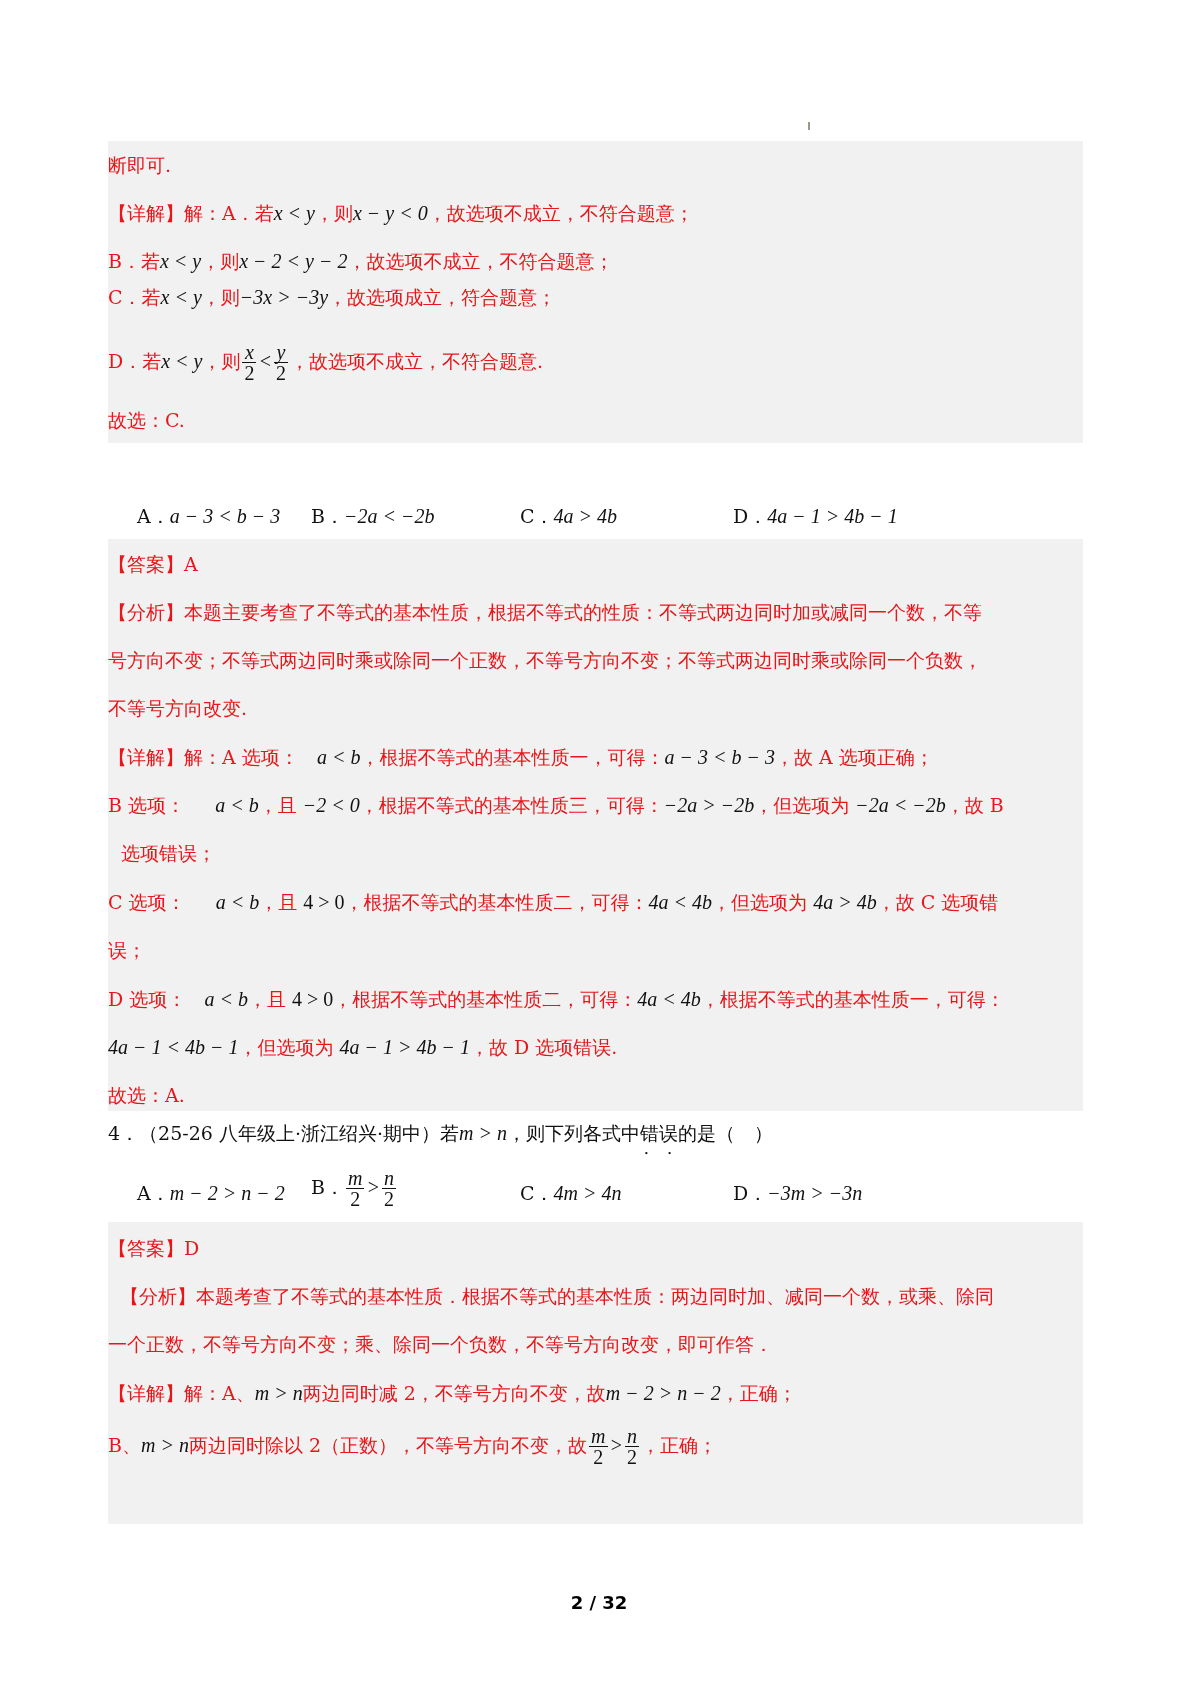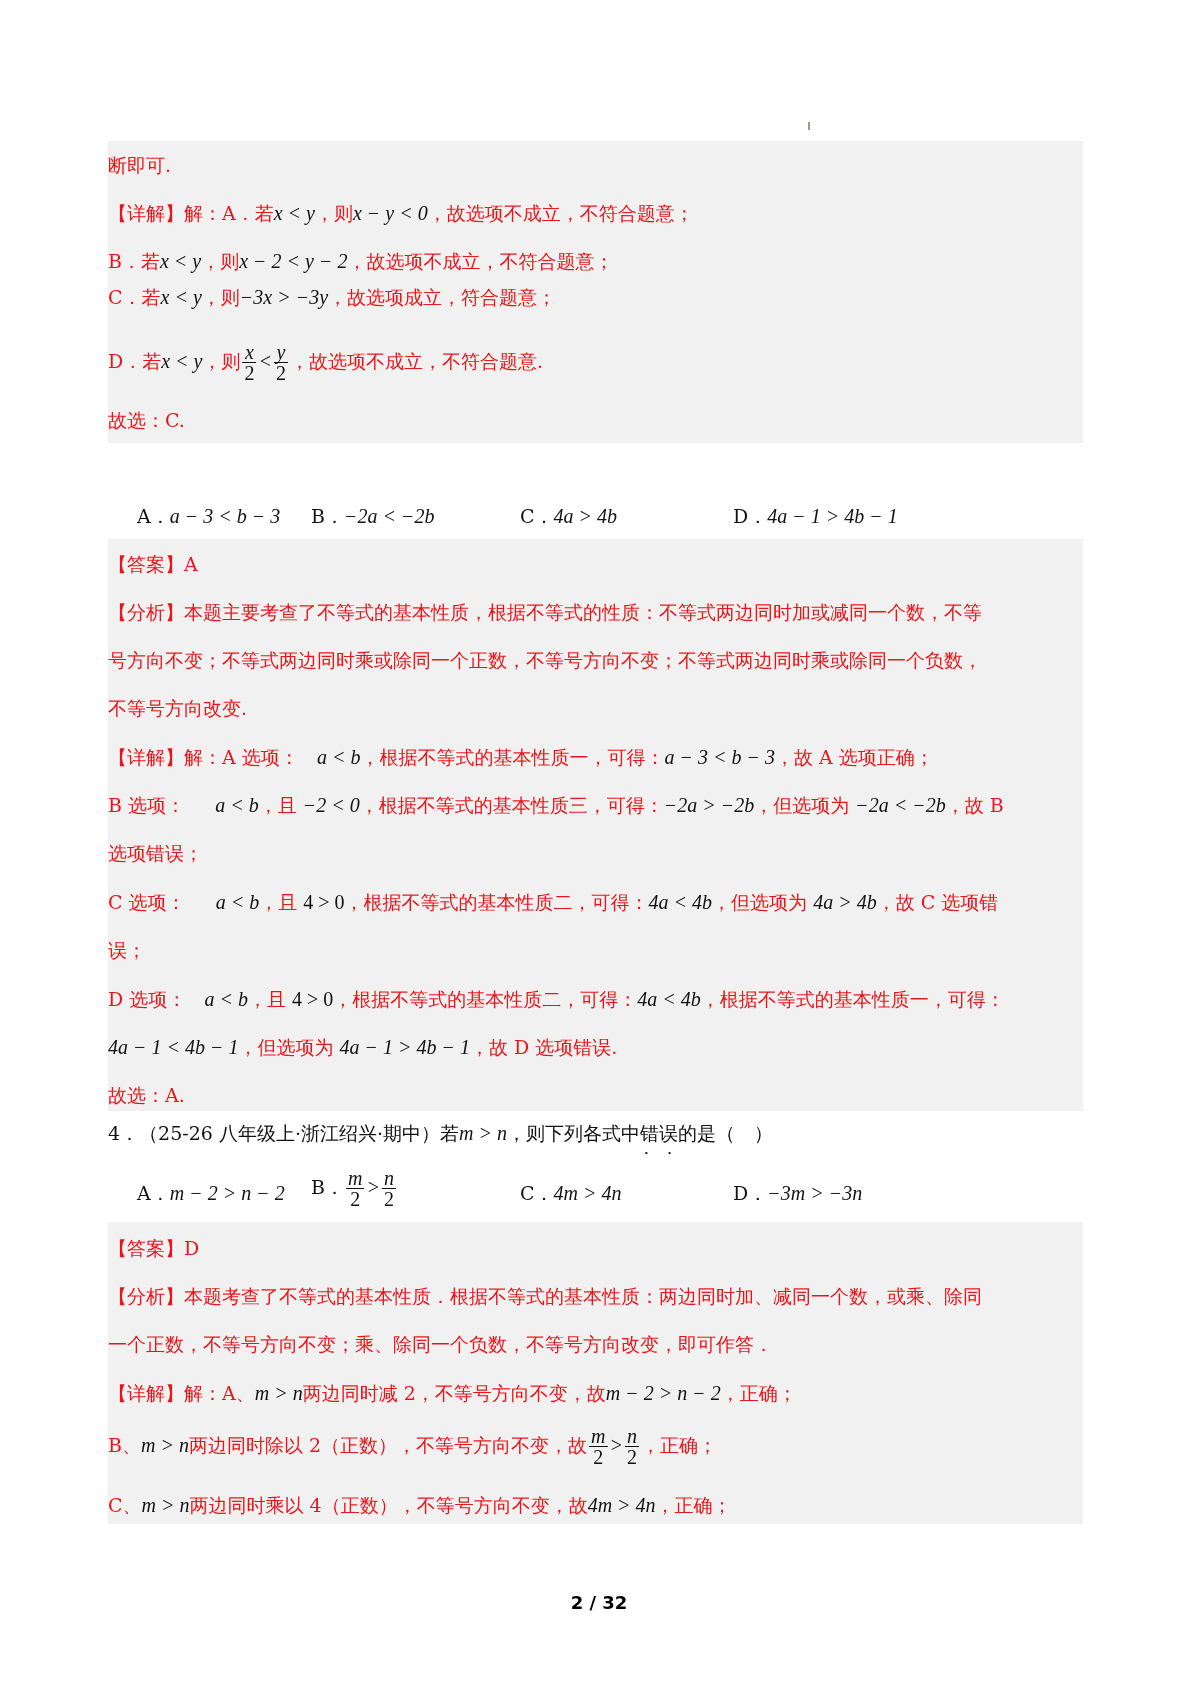--- a/index.html
+++ b/index.html
@@ -66,21 +66,21 @@
   </div>
   <div class="line red" style="top:696px;">
     <span>不等号方向改变.</span>
   </div>
   <div class="line red" style="top:745px;">
     <span>【详解】</span><span>解：A 选项：</span>&nbsp;&nbsp;&nbsp;<span class="math">a &lt; b</span><span>，根据不等式的基本性质一，可得：</span><span class="math">a − 3 &lt; b − 3</span><span>，故 A 选项正确；</span>
   </div>
   <div class="line red" style="top:793px;">
     <span>B 选项：</span>&nbsp;&nbsp;&nbsp;&nbsp;&nbsp;<span class="math">a &lt; b</span><span>，且</span>&nbsp;<span class="math">−2 &lt; 0</span><span>，根据不等式的基本性质三，可得：</span><span class="math">−2a &gt; −2b</span><span>，但选项为</span>&nbsp;<span class="math">−2a &lt; −2b</span><span>，故 B</span>
   </div>
-  <div class="line red" style="top:841px;">
+  <div class="line red" style="top:841px;padding-left:13px;">
     <span>选项错误；</span>
   </div>
   <div class="line red" style="top:890px;">
     <span>C 选项：</span>&nbsp;&nbsp;&nbsp;&nbsp;&nbsp;<span class="math">a &lt; b</span><span>，且</span>&nbsp;<span class="num">4 &gt; 0</span><span>，根据不等式的基本性质二，可得：</span><span class="math">4a &lt; 4b</span><span>，但选项为</span>&nbsp;<span class="math">4a &gt; 4b</span><span>，故 C 选项错</span>
   </div>
   <div class="line red" style="top:938px;">
     <span>误；</span>
   </div>
   <div class="line red" style="top:987px;">
     <span>D 选项：</span>&nbsp;&nbsp;&nbsp;<span class="math">a &lt; b</span><span>，且</span>&nbsp;<span class="num">4 &gt; 0</span><span>，根据不等式的基本性质二，可得：</span><span class="math">4a &lt; 4b</span><span>，根据不等式的基本性质一，可得：</span>
@@ -97,30 +97,27 @@
   </div>
   <div class="opt" style="left:137px;top:1181px;"><span>A．</span><span class="math">m − 2 &gt; n − 2</span></div>
   <div class="opt" style="left:311px;top:1168px;"><span>B．</span><span class="frac math"><span class="n">m</span><span class="d">2</span></span><span class="math">&gt;</span><span class="frac math"><span class="n">n</span><span class="d">2</span></span></div>
   <div class="opt" style="left:520px;top:1181px;"><span>C．</span><span class="math">4m &gt; 4n</span></div>
   <div class="opt" style="left:733px;top:1181px;"><span>D．</span><span class="math">−3m &gt; −3n</span></div>
 
   <div class="box" style="top:1222px;height:302px;"></div>
   <div class="line red" style="top:1236px;">
     <span>【答案】</span><span>D</span>
   </div>
-  <div class="line red" style="top:1284px;">
+  <div class="line red" style="top:1284px;padding-left:12px;">
     <span>【分析】</span><span>本题考查了不等式的基本性质．根据不等式的基本性质：两边同时加、减同一个数，或乘、除同</span>
   </div>
   <div class="line red" style="top:1332px;">
     <span>一个正数，不等号方向不变；乘、除同一个负数，不等号方向改变，即可作答．</span>
   </div>
   <div class="line red" style="top:1381px;">
     <span>【详解】</span><span>解：A、</span><span class="math">m &gt; n</span><span>两边同时减 2，不等号方向不变，故</span><span class="math">m − 2 &gt; n − 2</span><span>，正确；</span>
   </div>
   <div class="line red" style="top:1426px;">
     <span>B、</span><span class="math">m &gt; n</span><span>两边同时除以 2（正数），不等号方向不变，故</span><span class="frac math"><span class="n">m</span><span class="d">2</span></span><span class="math">&gt;</span><span class="frac math"><span class="n">n</span><span class="d">2</span></span><span>，正确；</span>
   </div>
-  <div class="line red" style="top:1493px;">
-    <span>C、</span><span class="math">m &gt; n</span><span>两边同时乘以 4（正数），不等号方向不变，故</span><span class="math">4m &gt; 4n</span><span>，正确；</span>
-  </div>
 
   <div class="pagenum">2 / 32</div>
 </div>
 
 </body></html>

